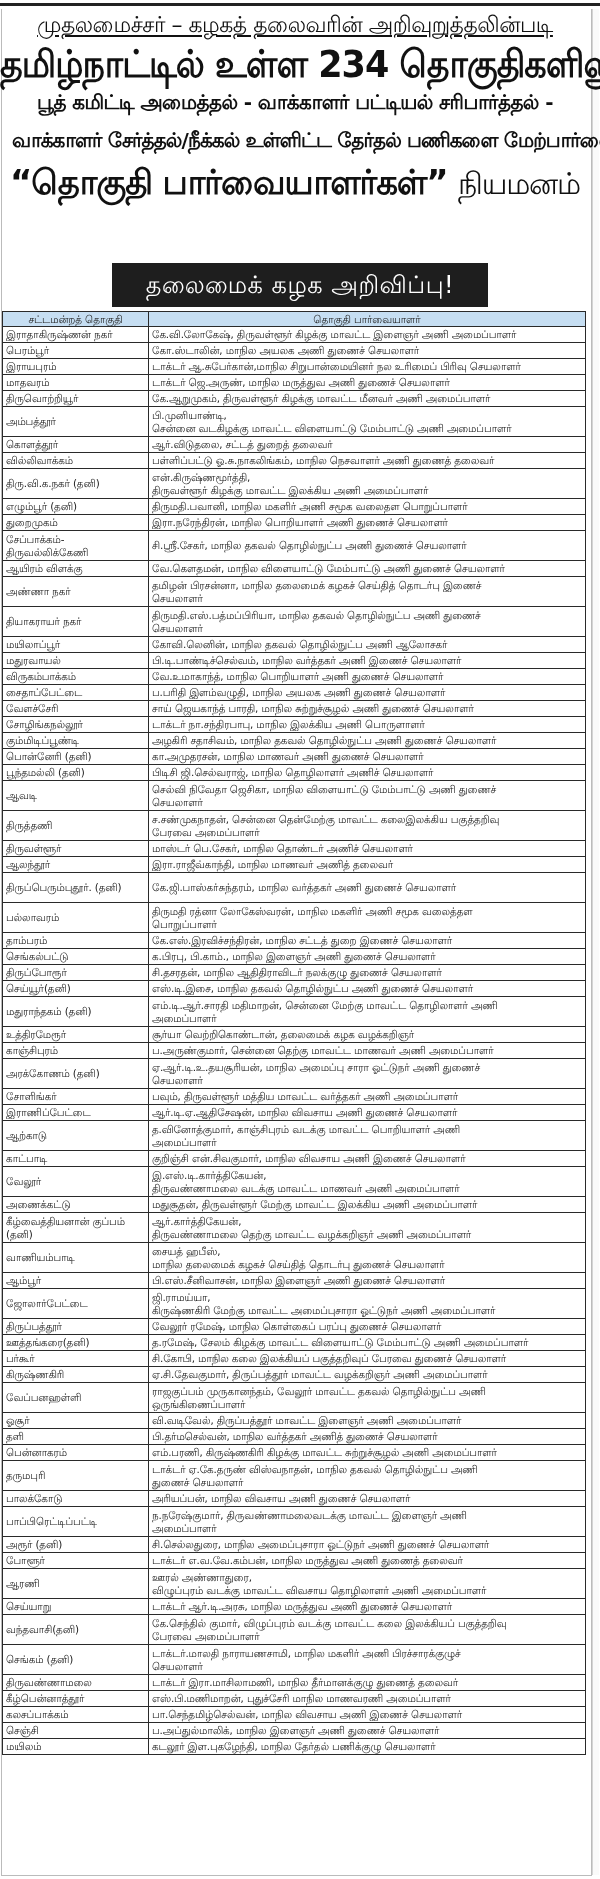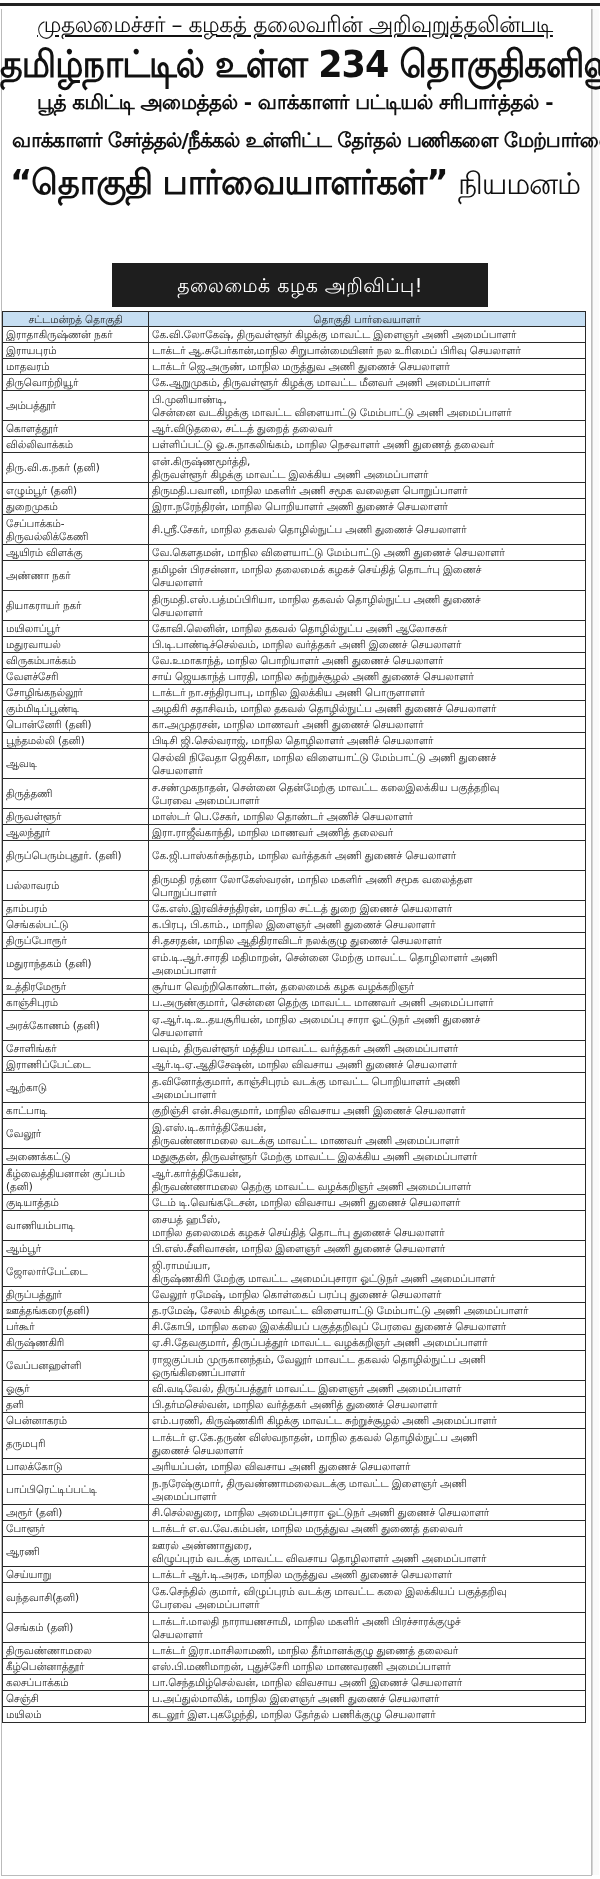--- a/index.html
+++ b/index.html
@@ -15,21 +15,21 @@
 
   .headline { position: absolute; left: 0; width: 590px; text-align: center; white-space: nowrap; color: #111; }
   .h1 { top: 12px; font-size: 22px; text-decoration: underline; text-underline-offset: 3px; letter-spacing: -0.5px; }
   .h2 { top: 44px; font-size: 35px; font-weight: bold; letter-spacing: -1px; transform: scaleY(1.08); }
   .h3 { top: 90px; font-size: 20px; font-weight: bold; letter-spacing: -0.6px; }
   .h4 { top: 128px; font-size: 20px; font-weight: bold; letter-spacing: -0.9px; padding-left: 12px; }
   .h5 { top: 162px; font-size: 34px; font-weight: bold; letter-spacing: -1.2px; }
   .h5 .small { font-weight: normal; font-size: 30px; text-align: center; }
 
   .banner { position: absolute; left: 112px; top: 263px; width: 376px; height: 44px;
-    background: #1e1e1e; color: #fff; font-size: 19px; text-align: center; line-height: 44px;
+    background: #1e1e1e; color: #fff; font-size: 24px; text-align: center; line-height: 44px;
     letter-spacing: 0.5px; }
 
   .table-wrap { position: absolute; left: 2px; top: 311px; width: 583px; }
   table { border-collapse: collapse; width: 583px; table-layout: fixed; padding-left: 36px; }
   col.c1 { width: 146px; }
   col.c2 { width: 437px; }
   th, td { border: 1.5px solid #2a2a2a; font-size: 10.4px; line-height: 13px; padding: 0 3px;
     vertical-align: middle; text-align: left; font-weight: normal; overflow: hidden; color: #1a1a1a;
     letter-spacing: -0.15px; }
   th { background: #c6def2; text-align: center; height: 14px; color: #222; }
@@ -68,20 +68,26 @@
       </tr>
     </thead>
     <tbody id="tbody">
         <tr>
           <td>இராதாகிருஷ்ணன் நகர்</td>
           <td>
             <span class="l2">கே.வி.லோகேஷ், திருவள்ளூர் கிழக்கு மாவட்ட இளைஞர் அணி அமைப்பாளர்</span>
           </td>
         </tr>
         <tr>
+          <td>பெரம்பூர்</td>
+          <td>
+            <span class="l2">கோ.ஸ்டாலின், மாநில அயலக அணி துணைச் செயலாளர்</span>
+          </td>
+        </tr>
+        <tr>
           <td>இராயபுரம்</td>
           <td>
             <span class="l2">டாக்டர் ஆ.சுபேர்கான்,மாநில சிறுபான்மையினர் நல உரிமைப் பிரிவு செயலாளர்</span>
           </td>
         </tr>
         <tr>
           <td>மாதவரம்</td>
           <td>
             <span class="l2">டாக்டர் ஜெ.அருண், மாநில மருத்துவ அணி துணைச் செயலாளர்</span>
           </td>
@@ -168,20 +174,26 @@
             <span class="l2">பி.டி.பாண்டிச்செல்வம், மாநில வர்த்தகர் அணி இணைச் செயலாளர்</span>
           </td>
         </tr>
         <tr>
           <td>விருகம்பாக்கம்</td>
           <td>
             <span class="l2">வே.உமாகாந்த், மாநில பொறியாளர் அணி துணைச் செயலாளர்</span>
           </td>
         </tr>
         <tr>
+          <td>சைதாப்பேட்டை</td>
+          <td>
+            <span class="l2">ப.பரிதி இளம்வழுதி, மாநில அயலக அணி துணைச் செயலாளர்</span>
+          </td>
+        </tr>
+        <tr>
           <td>வேளச்சேரி</td>
           <td>
             <span class="l2">சாய் ஜெயகாந்த் பாரதி, மாநில சுற்றுச்சூழல் அணி துணைச் செயலாளர்</span>
           </td>
         </tr>
         <tr>
           <td>சோழிங்கநல்லூர்</td>
           <td>
             <span class="l2">டாக்டர் நா.சந்திரபாபு, மாநில இலக்கிய அணி பொருளாளர்</span>
           </td>
@@ -254,20 +266,26 @@
           <td>
             <span class="l2">க.பிரபு, பி.காம்., மாநில இளைஞர் அணி துணைச் செயலாளர்</span>
           </td>
         </tr>
         <tr>
           <td>திருப்போரூர்</td>
           <td>
             <span class="l2">சி.தசரதன், மாநில ஆதிதிராவிடர் நலக்குழு துணைச் செயலாளர்</span>
           </td>
         </tr>
+        <tr>
+          <td>செய்யூர்(தனி)</td>
+          <td>
+            <span class="l2">எஸ்.டி.இசை, மாநில தகவல் தொழில்நுட்ப அணி துணைச் செயலாளர்</span>
+          </td>
+        </tr>
         <tr class="two">
           <td>மதுராந்தகம் (தனி)</td>
           <td>
             <span class="l2">எம்.டி.ஆர்.சாரதி மதிமாறன், சென்னை மேற்கு மாவட்ட தொழிலாளர் அணி</span>
             <span class="l2">அமைப்பாளர்</span>
           </td>
         </tr>
         <tr>
           <td>உத்திரமேரூர்</td>
           <td>
@@ -323,26 +341,20 @@
           <td>அணைக்கட்டு</td>
           <td>
             <span class="l2">மதுசூதன், திருவள்ளூர் மேற்கு மாவட்ட இலக்கிய அணி அமைப்பாளர்</span>
           </td>
         </tr>
         <tr class="two">
           <td>கீழ்வைத்தியனான் குப்பம் (தனி)</td>
           <td>
             <span class="l2">ஆர்.கார்த்திகேயன்,</span>
             <span class="l2">திருவண்ணாமலை தெற்கு மாவட்ட வழக்கறிஞர் அணி அமைப்பாளர்</span>
-          </td>
-        </tr>
-        <tr>
-          <td>குடியாத்தம்</td>
-          <td>
-            <span class="l2">டேம் டி.வெங்கடேசன், மாநில விவசாய அணி துணைச் செயலாளர்</span>
           </td>
         </tr>
         <tr class="two">
           <td>வாணியம்பாடி</td>
           <td>
             <span class="l2">சையத் ஹபீஸ்,</span>
             <span class="l2">மாநில தலைமைக் கழகச் செய்தித் தொடர்பு துணைச் செயலாளர்</span>
           </td>
         </tr>
         <tr>

